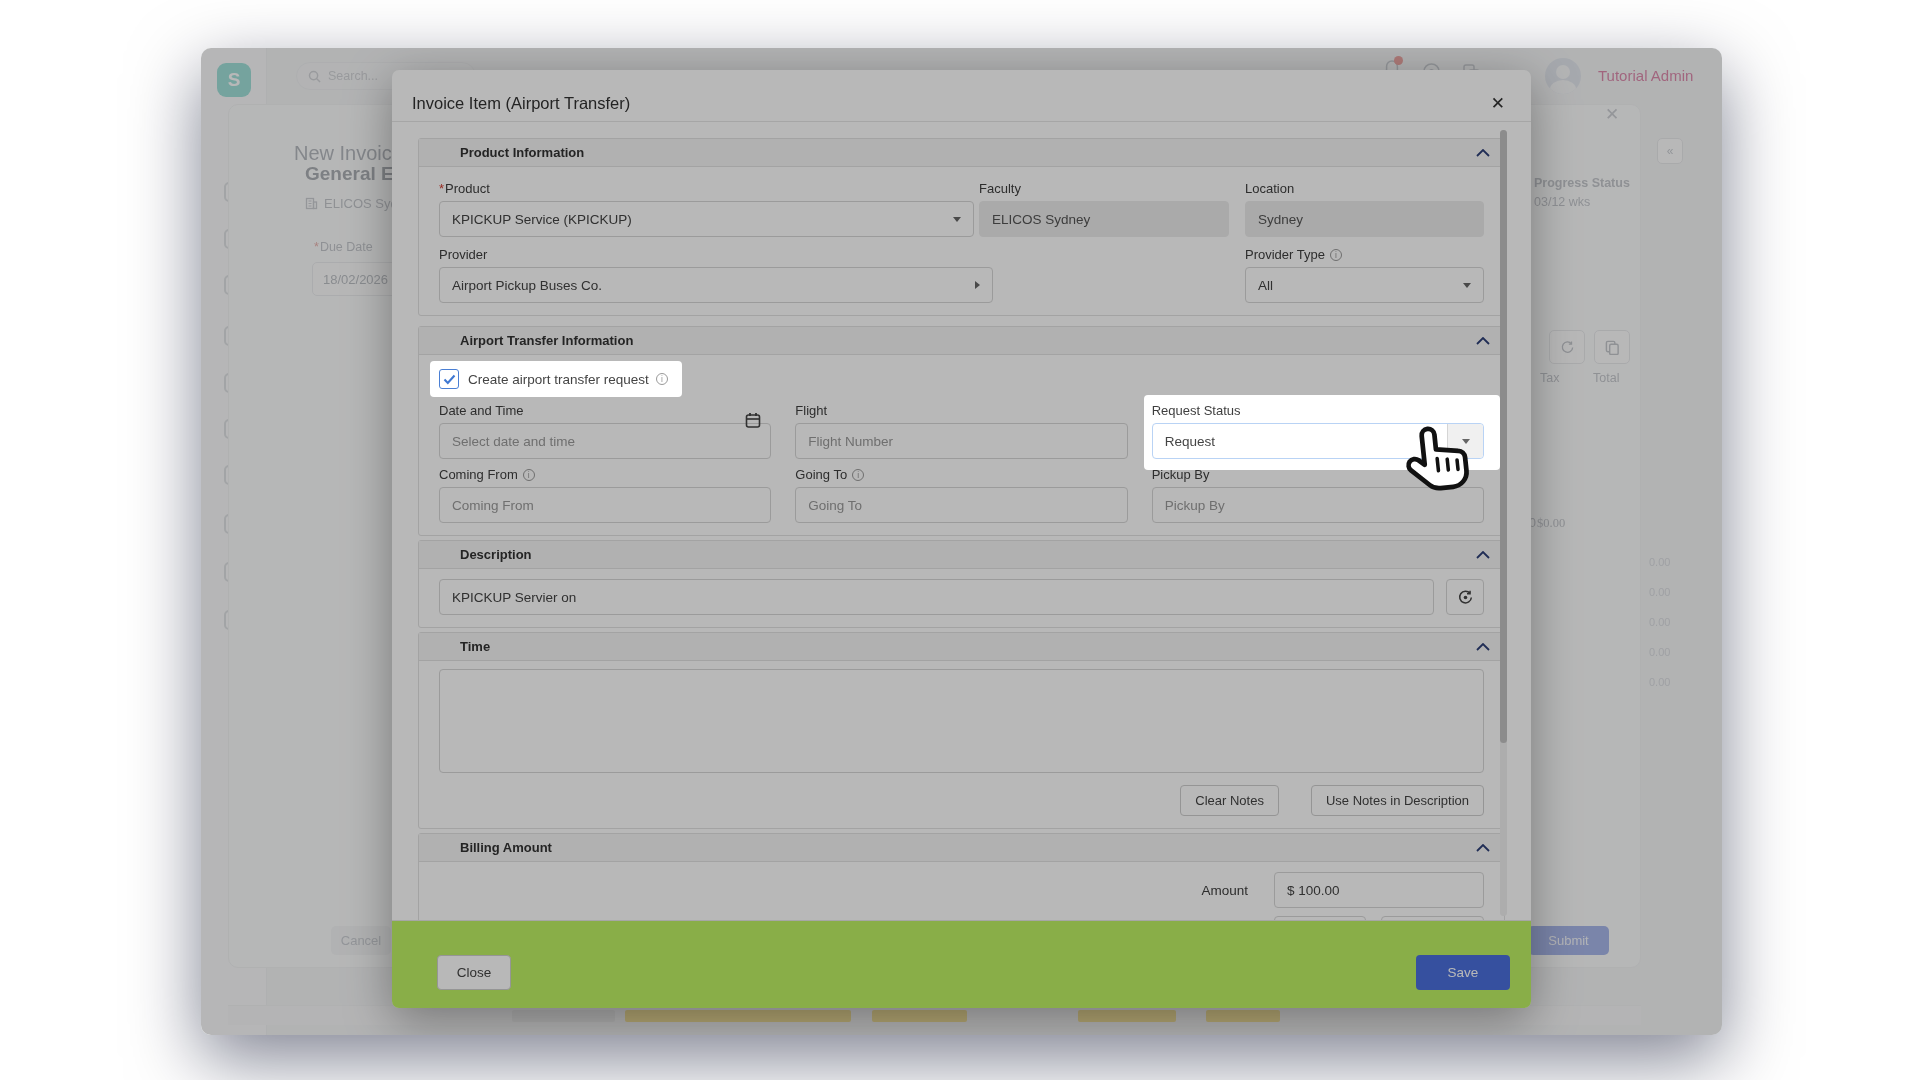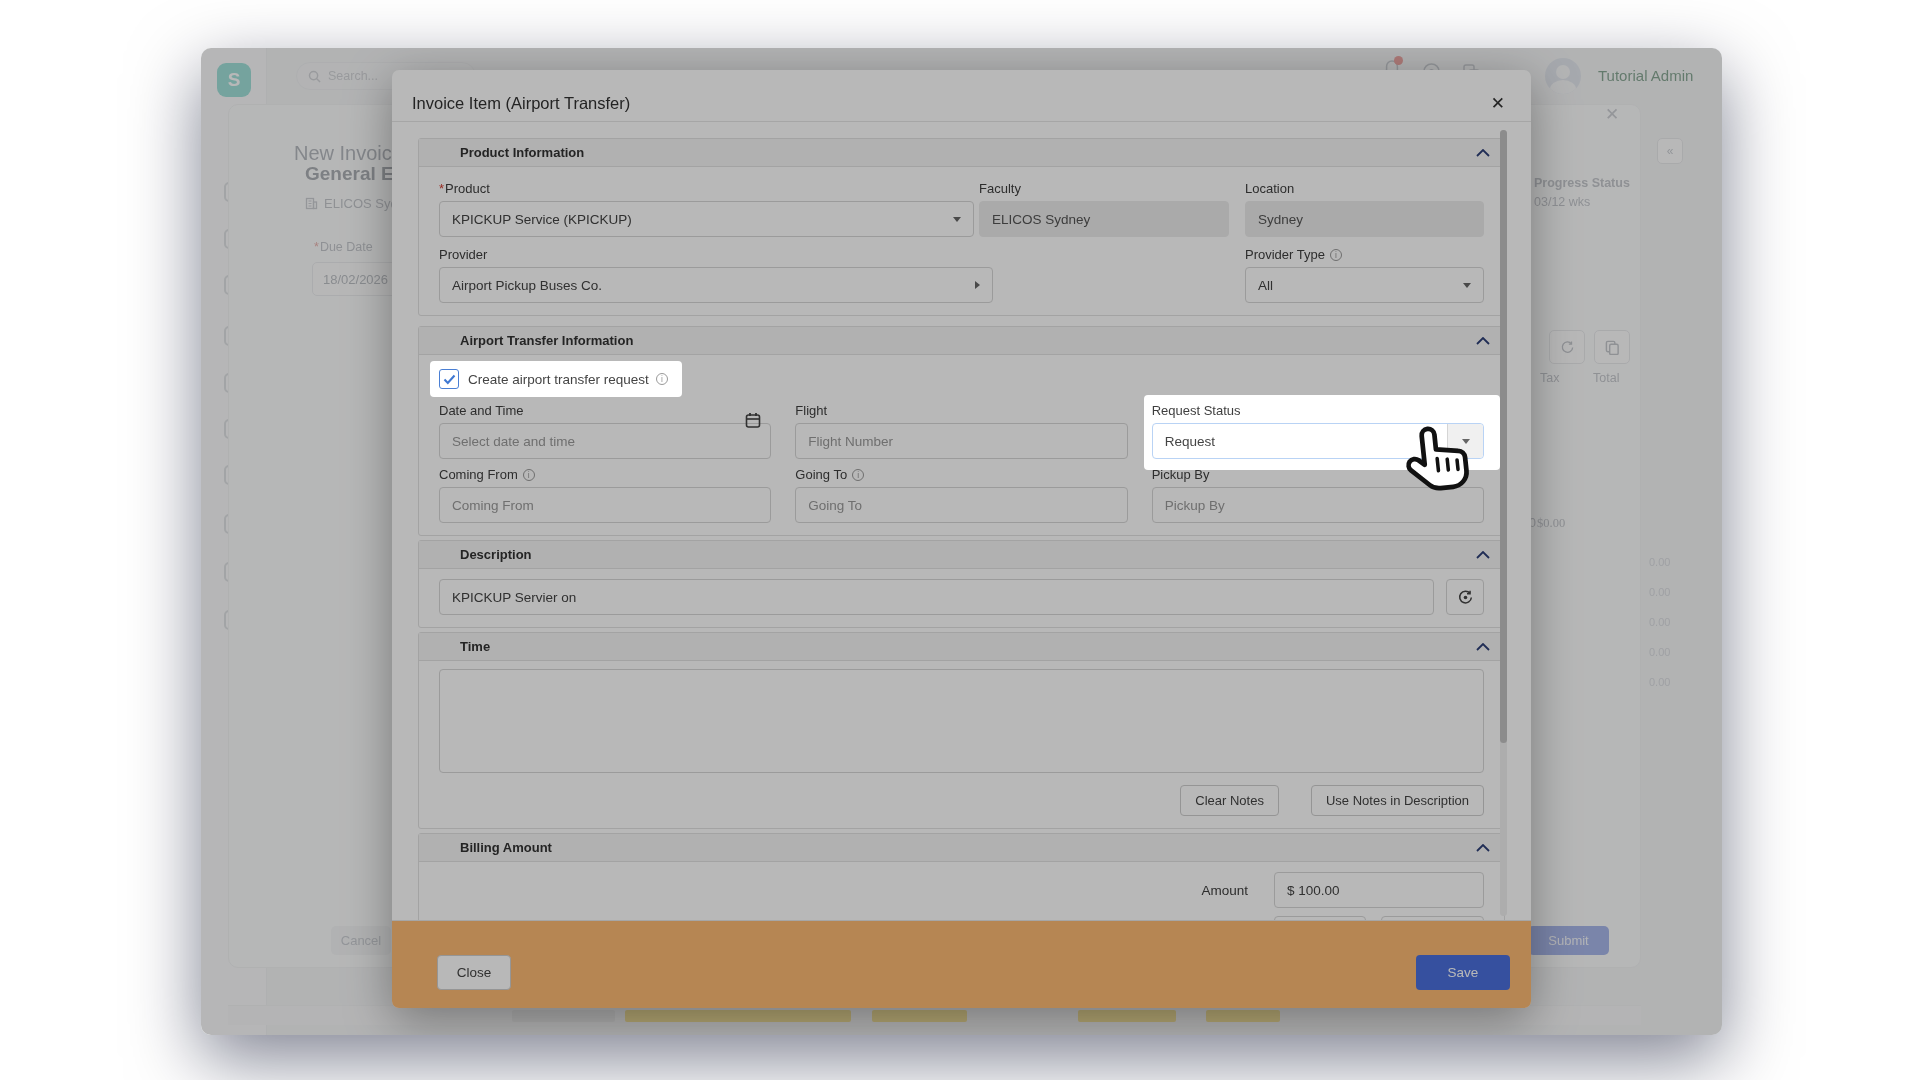--- a/index.html
+++ b/index.html
@@ -22,21 +22,21 @@
   .sidebar { position:absolute; left:0; top:0; width:66px; height:100%; background:#fafbfc; border-right:1px solid #e6e8ea; }
   .logo { position:absolute; left:16px; top:15px; width:34px; height:34px; border-radius:9px; background:#45c4b8; color:#fff; font-weight:bold; font-size:19px; display:flex; align-items:center; justify-content:center; }
   .nav-ico { position:absolute; left:23px; width:20px; height:20px; border:2px solid #c2c6cc; border-radius:5px; }
   .nav-ico::after { content:""; position:absolute; left:3px; top:3px; width:10px; height:4px; background:#d3d6db; border-radius:1px; }
   .searchbox { position:absolute; left:95px; top:14px; width:180px; height:28px; background:#f1f3f5; border:1px solid #e3e5e8; border-radius:14px; display:flex; align-items:center; gap:7px; padding:0 11px; color:#a9adb4; font-size:12.5px; }
   .topico { position:absolute; color:#9aa0ab; }
   .badge { position:absolute; width:9px; height:9px; border-radius:50%; background:#e0524d; }
   .avatar { position:absolute; left:1344px; top:10px; width:36px; height:36px; border-radius:50%; background:#cdd5e2; overflow:hidden; }
   .avatar::before { content:""; position:absolute; left:11px; top:7px; width:14px; height:14px; border-radius:50%; background:#f2f4f7; }
   .avatar::after { content:""; position:absolute; left:5px; top:22px; width:26px; height:18px; border-radius:50%; background:#f2f4f7; }
-  .username { position:absolute; left:1397px; top:19px; font-size:15px; color:#14532d; }
+  .username { position:absolute; left:1397px; top:19px; font-size:15px; color:#be185d; }
   .panel { position:absolute; left:27px; top:56px; width:1413px; height:864px; background:#fbfcfd; border:1px solid #e8eaec; border-radius:10px; }
   .page-title { position:absolute; left:93px; top:94px; font-size:20px; color:#6e7682; }
   .panel-x { position:absolute; left:1404px; top:56px; font-size:17px; color:#9aa0ab; }
   .collapse-sq { position:absolute; left:1456px; top:90px; width:26px; height:26px; border:1px solid #d6d9dd; border-radius:5px; color:#9aa0ab; font-size:12px; display:flex; align-items:center; justify-content:center; background:#fff; }
   .card-title { position:absolute; left:104px; top:115px; font-size:19px; font-weight:bold; color:#5d646e; }
   .card-sub { position:absolute; left:104px; top:148px; font-size:13px; color:#8c929c; display:flex; align-items:center; gap:6px; }
   .bg-label { position:absolute; font-size:12.5px; color:#8c929c; }
   .req-star { color:#d3685f; margin-right:1px; }
   .bg-input { position:absolute; background:#fdfdfd; border:1px solid #dcdfe3; border-radius:5px; font-size:13px; color:#7d848e; display:flex; align-items:center; padding:0 10px; }
   .bg-iconbtn { position:absolute; width:36px; height:34px; border:1px solid #d6d9dd; border-radius:5px; background:#fff; color:#8c929c; display:flex; align-items:center; justify-content:center; }
@@ -84,21 +84,21 @@
   .icon-btn { width:38px; height:36px; border:1px solid #d7d7d7; border-radius:4px; background:#fff; display:flex; align-items:center; justify-content:center; flex:none; }
   .notes-area { width:100%; height:104px; border:1px solid #d7d7d7; border-radius:4px; background:#fff; margin-top:8px; resize:none; }
   .notes-btns { display:flex; justify-content:flex-end; gap:32px; margin-top:8px; }
   .ghost-btn { height:31px; padding:0 14px; border:1px solid #cfcfcf; border-radius:4px; background:#fff; font-size:13px; color:#444; font-family:"Liberation Sans", sans-serif; }
   .bill-row { display:flex; justify-content:flex-end; align-items:center; margin-top:8px; }
   .bill-row:first-child { margin-top:10px; }
   .bill-lbl { font-size:13.5px; color:#3f3f3f; margin-right:26px; }
   .w210 { width:210px; } .w92 { width:92px; margin-right:15px; } .w103 { width:103px; }
   .modal-scrollbar { position:absolute; right:24px; top:60px; bottom:92px; width:7px; background:#f0f0f0; border-radius:4px; }
   .modal-thumb { position:absolute; top:0; width:7px; height:78%; background:#c2c2c2; border-radius:4px; }
-  .modal-foot { position:absolute; bottom:0; left:0; right:0; height:88px; background:#fdba74; border-top:1px solid #e7e7e7; border-radius:0 0 7px 7px; }
+  .modal-foot { position:absolute; bottom:0; left:0; right:0; height:88px; background:#bef264; border-top:1px solid #e7e7e7; border-radius:0 0 7px 7px; }
   .foot-btn { position:absolute; top:34px; height:35px; border-radius:4px; font-size:13.5px; display:flex; align-items:center; justify-content:center; font-family:"Liberation Sans", sans-serif; }
   .foot-close { left:45px; width:74px; background:#fff; border:1px solid #cfcfcf; color:#444; }
   .foot-save { right:21px; width:94px; border:none; color:#fff; }
   .cursor-hand { position:absolute; left:1203px; top:376px; z-index:70; }
 </style>
 </head>
 <body>
 
 <div class="stage">
   <div class="window">

